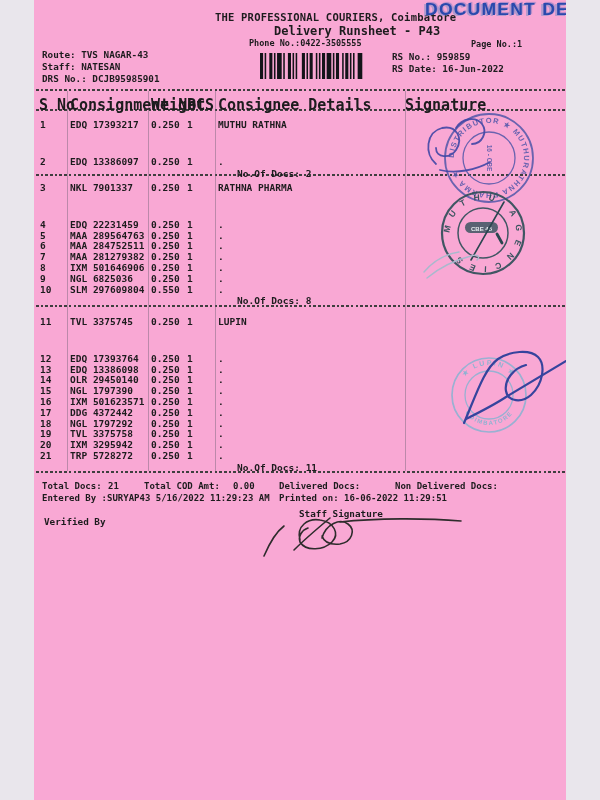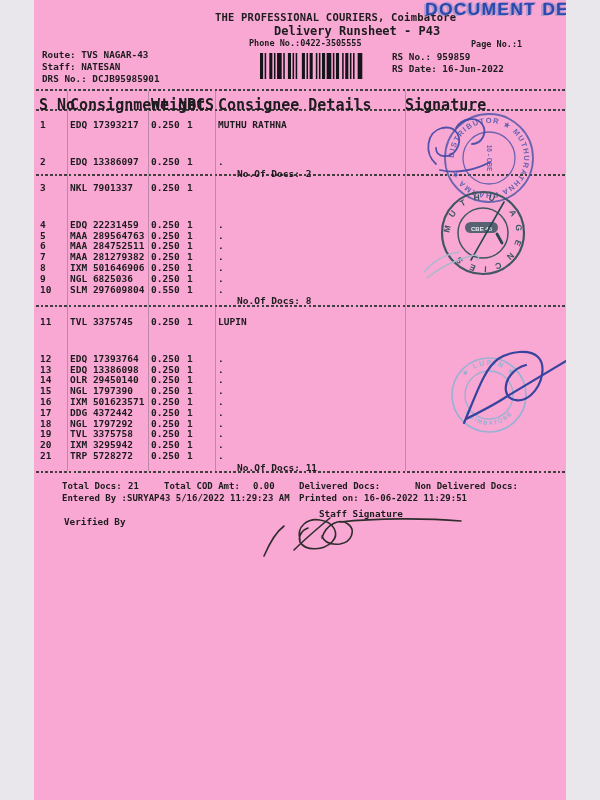--- a/index.html
+++ b/index.html
@@ -37,21 +37,21 @@
   .th-sno{left:5px}.th-con{left:36px}.th-wt{left:117px}.th-pcs{left:153px}.th-det{left:184px}.th-sig{left:371px}
   
   .tbody{position:absolute;left:0;top:0;width:560px;}
   .section{position:absolute;left:0;width:560px;}
   .sec0{top:120px}.sec1{top:183px}.sec2{top:317px}
   .trow{display:flex;height:10.8px;line-height:10.5px;font-size:9.5px;}
   .gap-top{margin-top:26px;}
   .c-sno{margin-left:6px;width:30px}.c-con{width:81px}.c-wt{width:36px}.c-pcs{width:31px}.c-det{flex:1}
   .docs-note{margin-left:203px;margin-top:1px;font-size:9.5px;height:10.8px;line-height:10.5px;}
   
-  .f{font-size:9px;margin-left:20px;}
+  .f{font-size:9px;}
   .f-tdl{left:8px;top:481px}.f-tdv{left:74px;top:481px}
   .f-codl{left:110px;top:481px}.f-codv{left:199px;top:481px}
   .f-del{left:245px;top:481px}.f-ndel{left:361px;top:481px}
   .f-ent{left:8px;top:493px}.f-prt{left:245px;top:493px}
   .f-ver{left:10px;top:516px;font-size:9.3px}
   .f-ssig{left:265px;top:508px;font-size:9.3px}
   svg{position:absolute;overflow:visible;}
   .stamp-txt{font-family:"Liberation Sans",sans-serif;font-weight:bold;}
 </style>
 </head>
@@ -132,20 +132,21 @@
           <span class="c-det">.</span>
         </div>
         <div class="docs-note">No.Of Docs: 2</div>
       </div>
       <div class="section sec1">
         <div class="trow">
           <span class="c-sno">3</span>
           <span class="c-con">NKL 7901337</span>
           <span class="c-wt">0.250</span>
           <span class="c-pcs">1</span>
+          <span class="c-det">RATHNA PHARMA</span>
         </div>
         <div class="trow gap-top">
           <span class="c-sno">4</span>
           <span class="c-con">EDQ 22231459</span>
           <span class="c-wt">0.250</span>
           <span class="c-pcs">1</span>
           <span class="c-det">.</span>
         </div>
         <div class="trow">
           <span class="c-sno">5</span>

